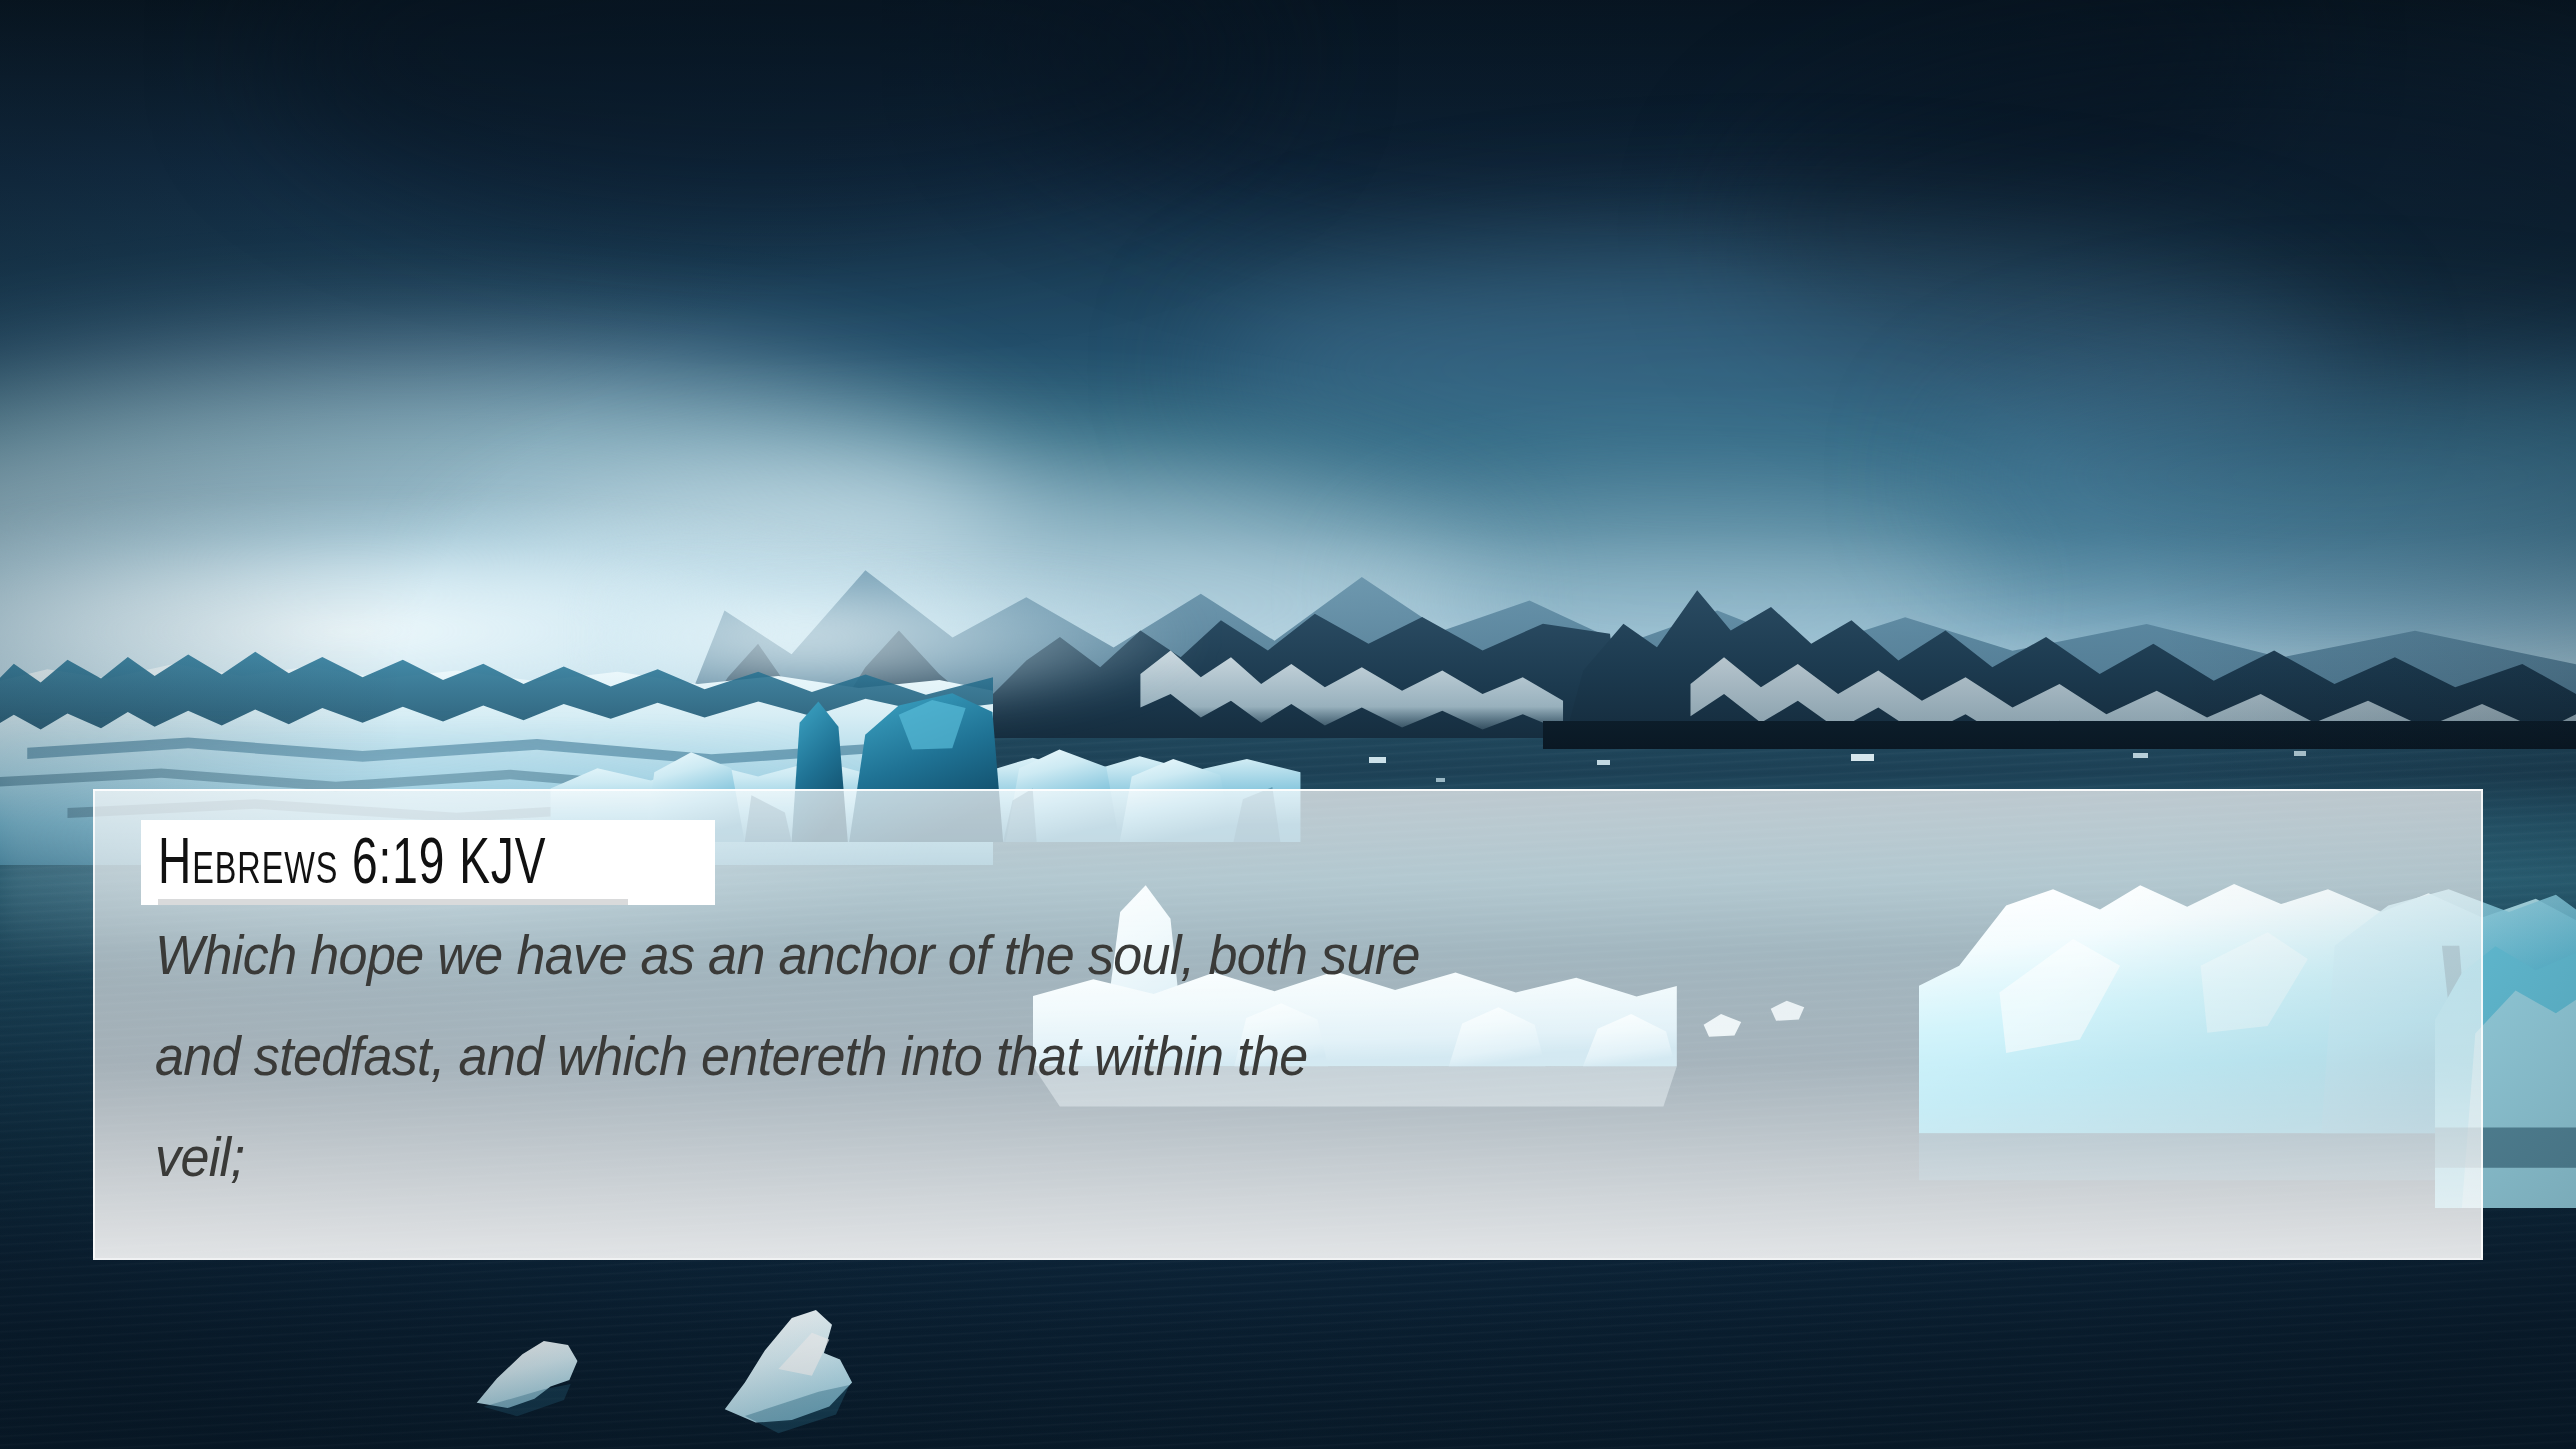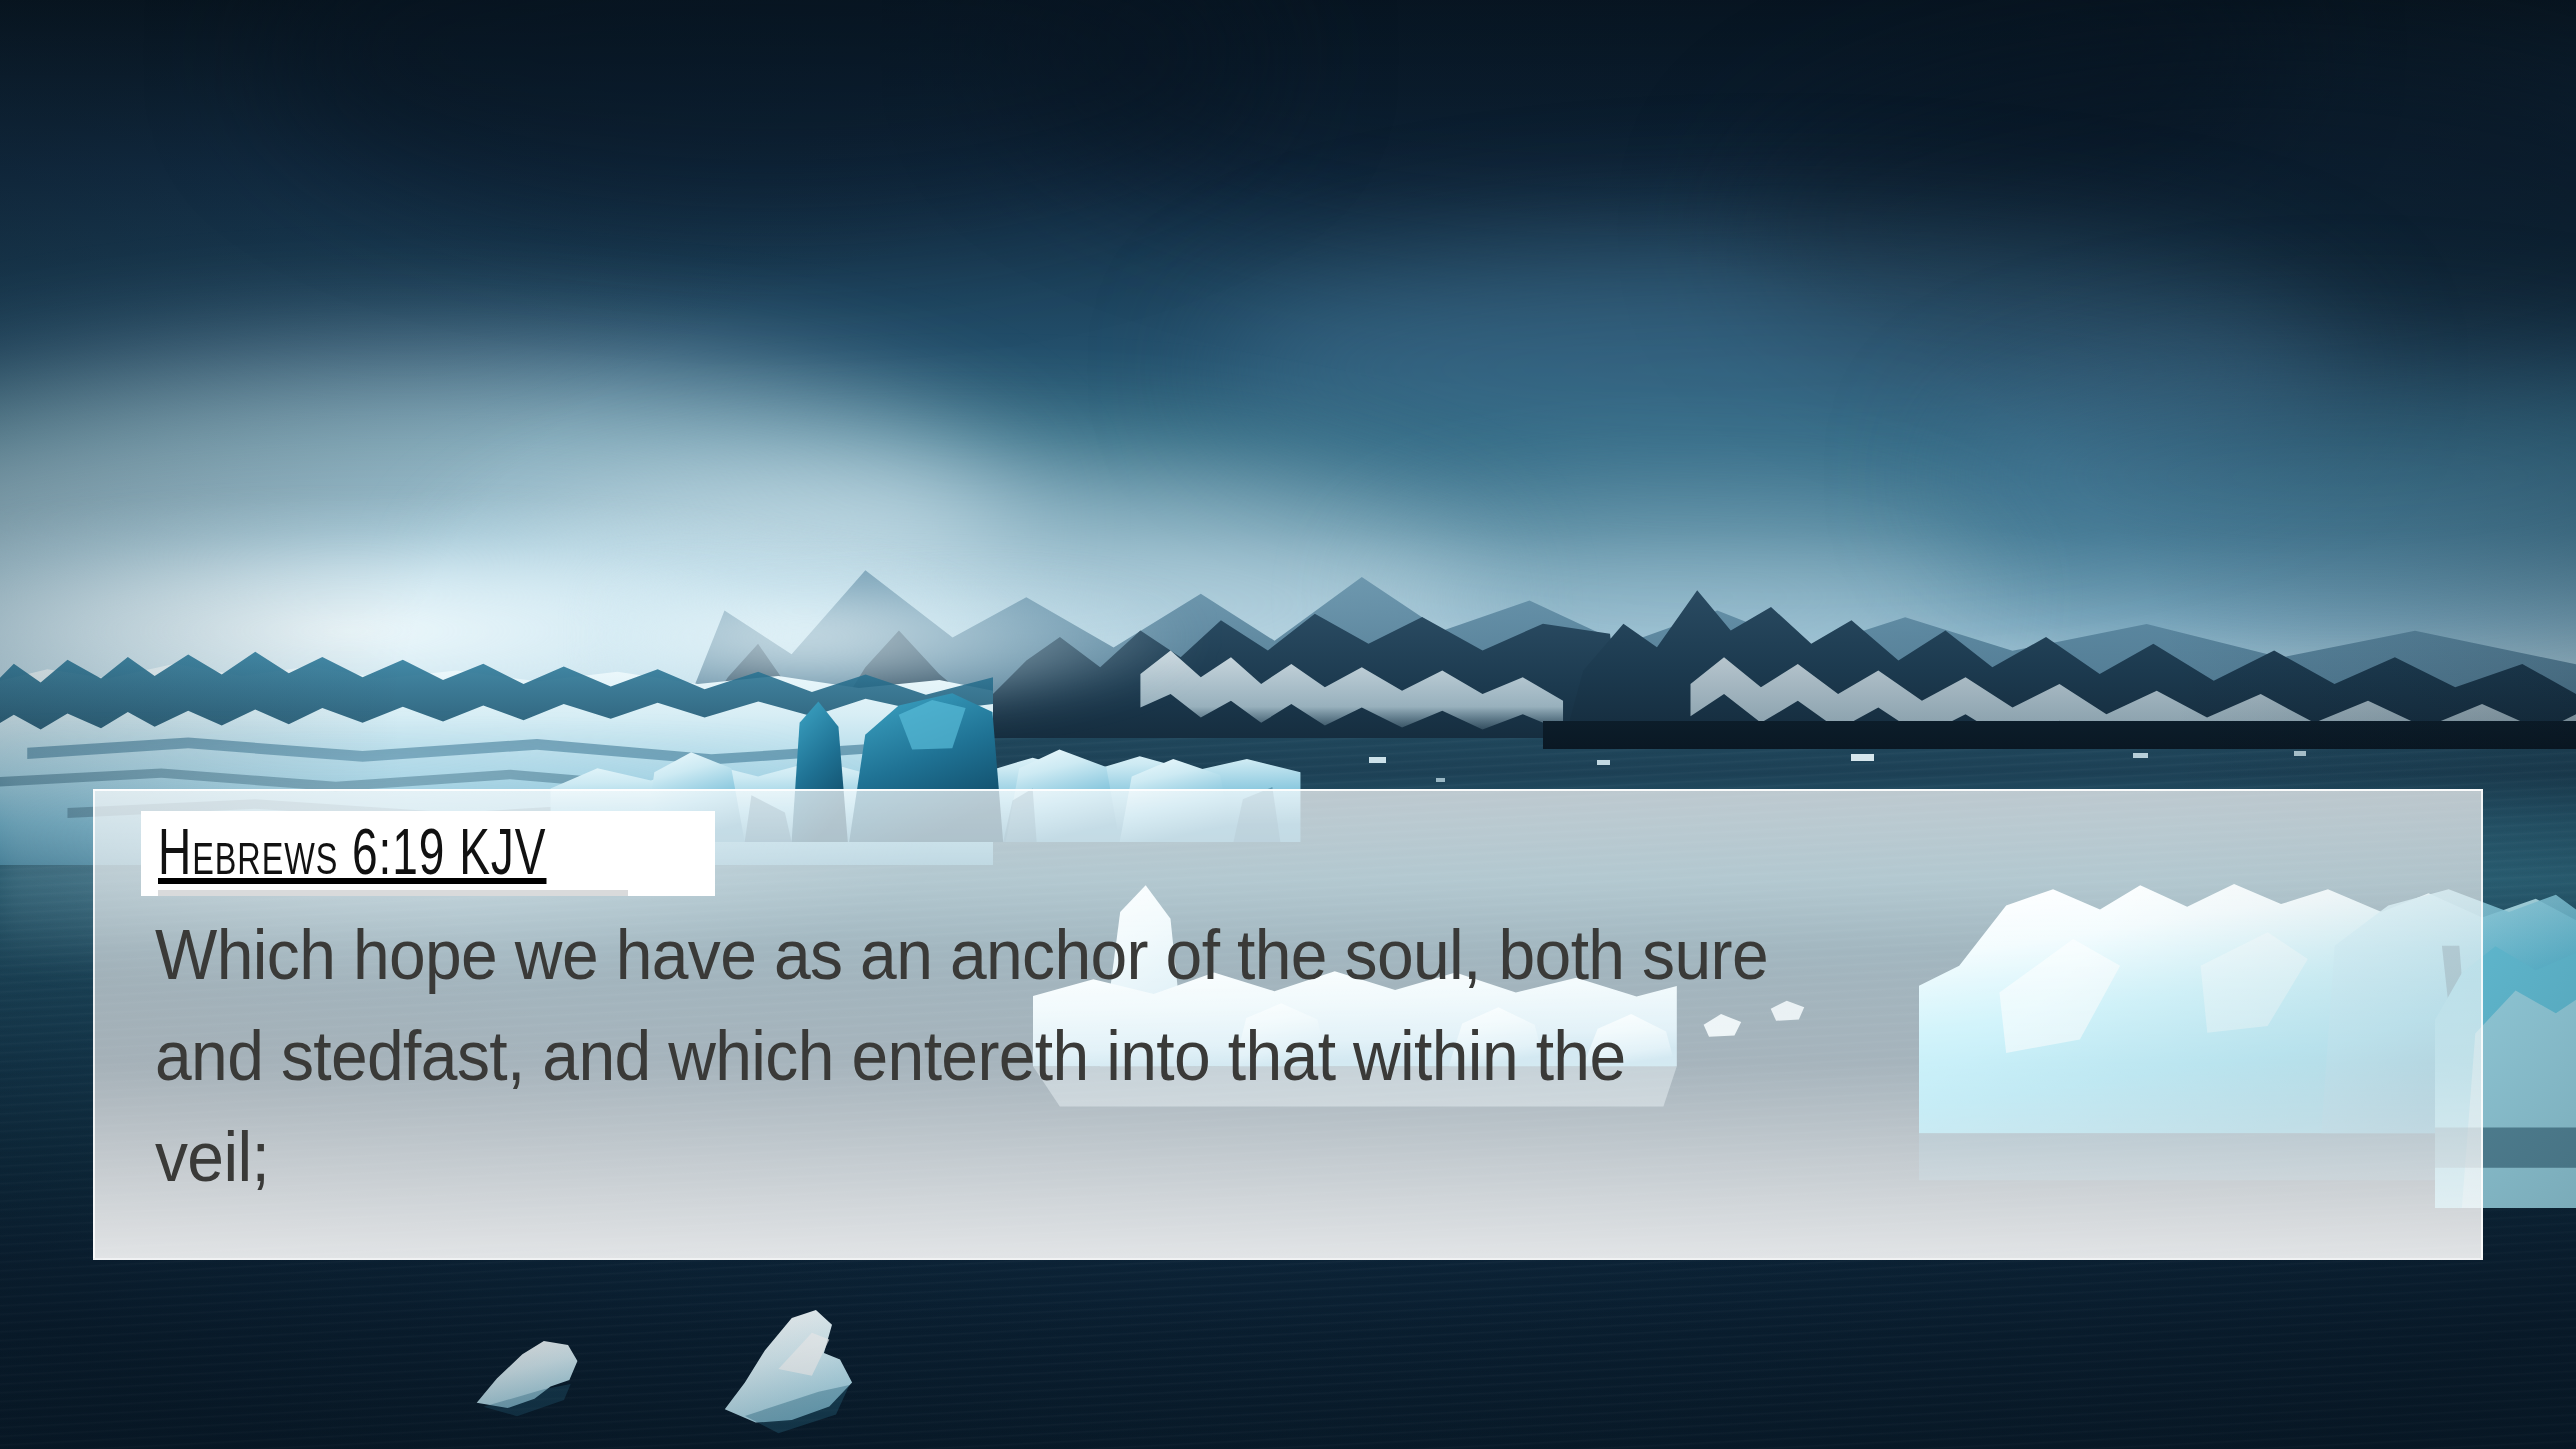--- a/index.html
+++ b/index.html
@@ -122,24 +122,23 @@
     border:2px solid rgba(255,255,255,0.80);
     background:linear-gradient(to bottom,
        rgba(255,255,255,0.70) 0%,
        rgba(255,255,255,0.58) 34%,
        rgba(255,255,255,0.62) 58%,
        rgba(255,255,255,0.76) 80%,
        rgba(255,255,255,0.88) 100%);
   }
 
   #ref-block {
-    position:absolute; left:46px; top:20px;
+    position:absolute; left:46px; top:29px;
     background:#ffffff;
     padding:9.4px 17.4px 0 17.4px;
-    text-decoration:underline;
   }
   #ref-text {
     font-family:"Liberation Sans", sans-serif;
     font-size:64px;
     font-weight:300;
     letter-spacing:1.3px;
     color:#111111;
     font-variant:small-caps;
     text-transform:capitalize;
     line-height:1.0;
@@ -151,22 +150,23 @@
   #ref-rule {
     height:6px;
     background:#d9dadb;
     margin-top:5.4px;
     width:470px;
   }
 
   #verse {
     position:absolute; left:60px; top:113px; right:40px;
     font-family:"Liberation Sans", sans-serif;
+    font-style:italic;
     font-weight:300;
-    font-size:71px;
+    font-size:56px;
     line-height:101px;
     color:#3a3a38;
     letter-spacing:-0.7px;
   }
   #verse .ln { display:block; white-space:nowrap; transform:scaleX(0.93); transform-origin:left center; }
 </style>
 </head>
 <body>
 
 <div id="stage">

